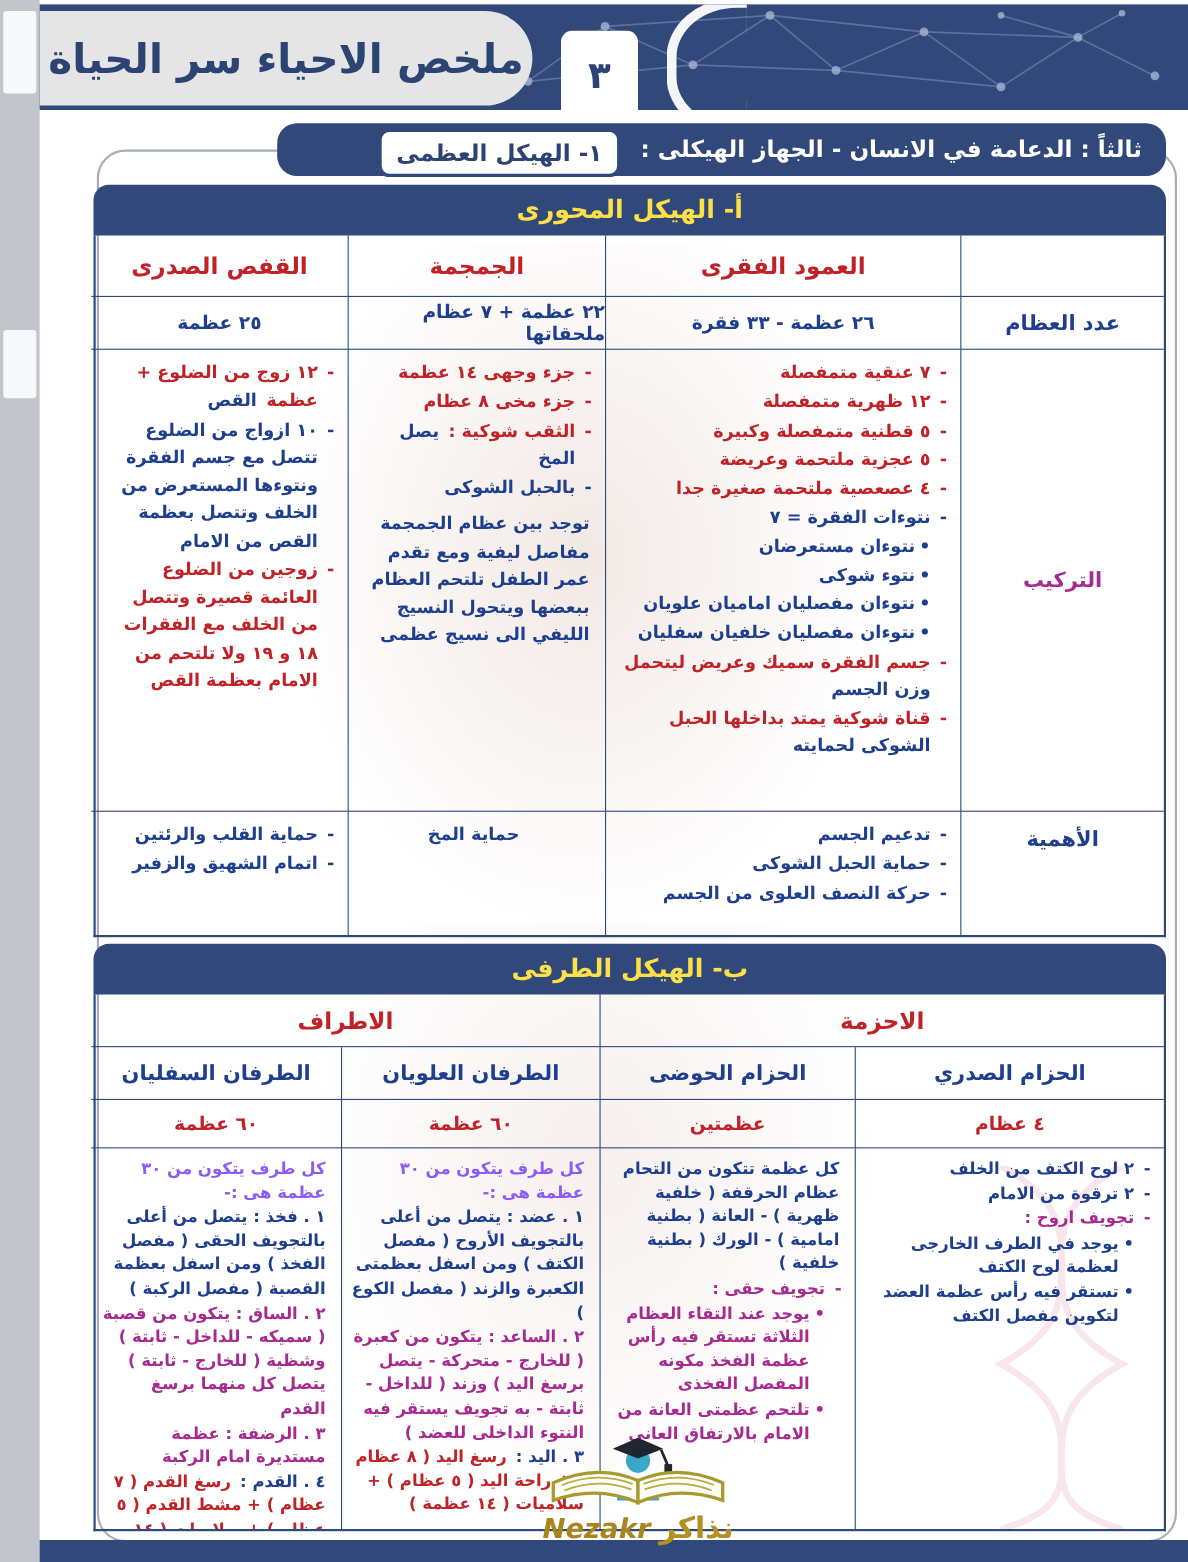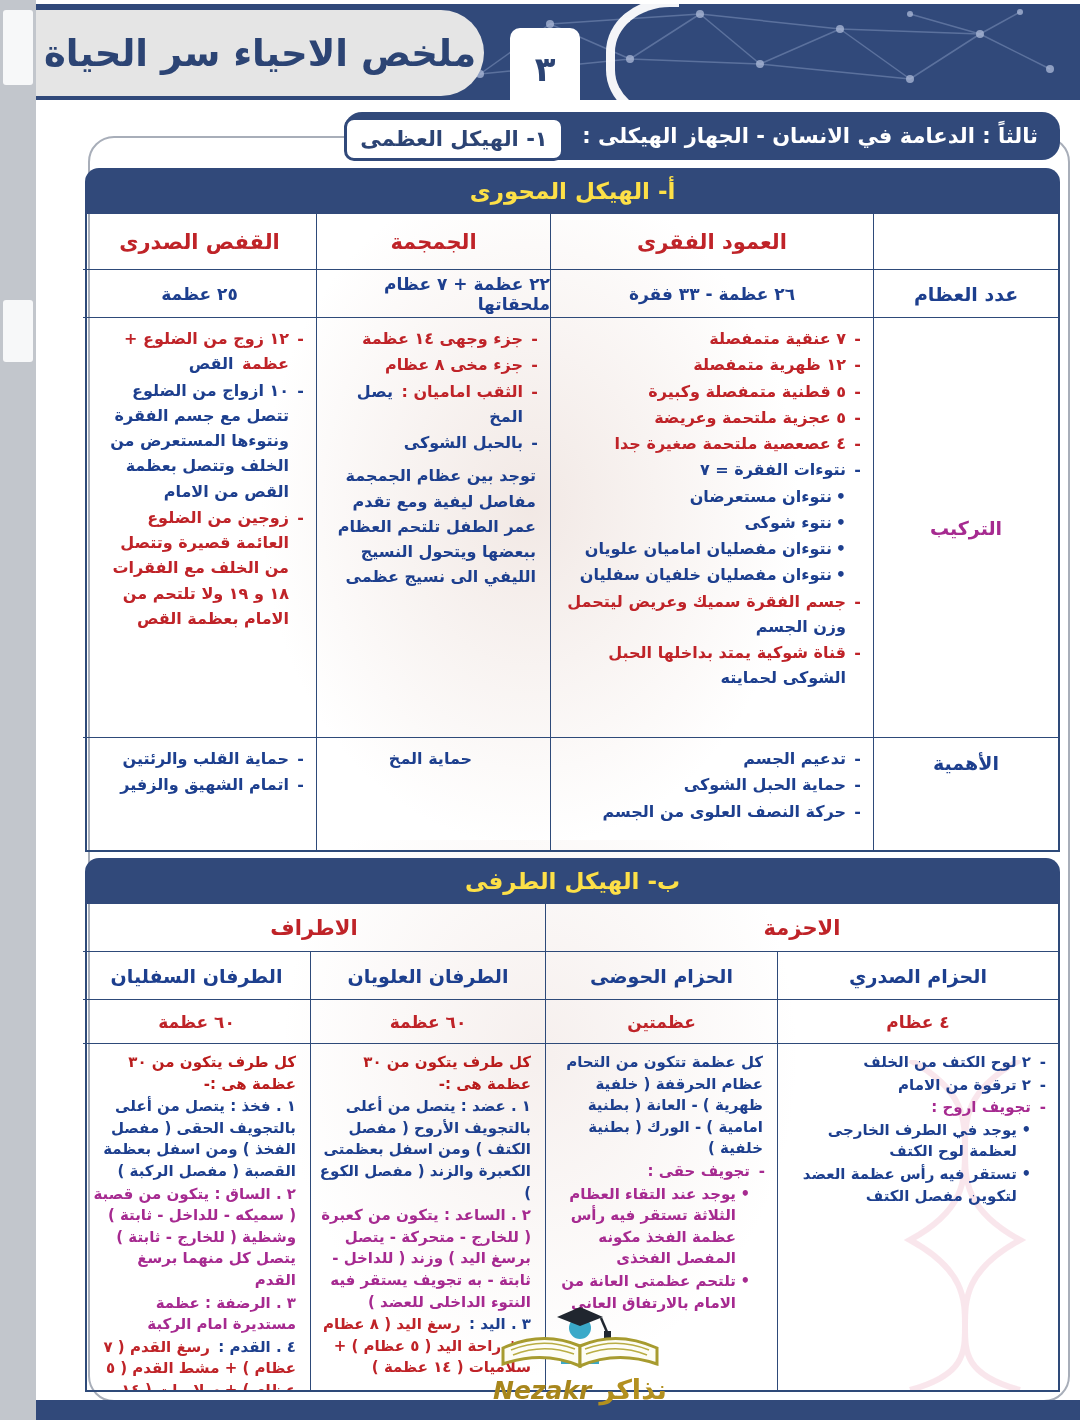--- a/index.html
+++ b/index.html
@@ -25,21 +25,21 @@
   .frame{position:absolute; left:88px; top:136px; width:978px; height:1262px; border:2px solid #a8aeb9; border-radius:26px; background:transparent;}
 
   
   .photo1{position:absolute; left:250px; top:220px; width:560px; height:640px;
     background:radial-gradient(ellipse at 50% 45%, rgba(223,201,192,.42), rgba(223,201,192,0) 68%);}
   .photo2{position:absolute; left:280px; top:840px; width:520px; height:540px;
     background:radial-gradient(ellipse at 50% 40%, rgba(226,206,200,.32), rgba(226,206,200,0) 70%);}
   .dna{position:absolute; left:880px; top:1060px; width:170px; height:330px; opacity:.18;}
 
   
-  .section-pill{position:absolute; right:20px; top:112px; width:716px; height:48px; background:#31497a; border-radius:18px; display:flex; align-items:center; z-index:5;}
+  .section-pill{position:absolute; right:20px; top:112px; width:808px; height:48px; background:#31497a; border-radius:18px; display:flex; align-items:center; z-index:5;}
   .section-pill span{color:#ffffff; font-size:21px; font-weight:bold; padding-right:22px;}
   .section-sub{position:absolute; right:516px; top:117px; width:214px; height:38px; background:#ffffff; border:3px solid #31497a; border-radius:10px; display:flex; align-items:center; justify-content:center; z-index:6;}
   .section-sub span{color:#2c4474; font-size:21px; font-weight:bold;}
 
   
   .tbl{position:absolute; right:20px; width:975px; z-index:3;}
   .tbl-title{height:46px; background:#31497a; border-radius:14px 14px 0 0; display:flex; align-items:center; justify-content:center;}
   .tbl-title span{color:#fde047; font-size:23px; font-weight:bold;}
   .grid{display:grid; direction:rtl; border:2px solid #2e4a79; border-top:none; background:transparent;}
   .grid > div{border-left:1.5px solid #2e4a79; border-bottom:1.5px solid #2e4a79; box-sizing:border-box; overflow:hidden;}
@@ -54,21 +54,21 @@
   .chead{display:flex; align-items:center; justify-content:center;}
   .chead span{color:#bf2328; font-size:21px; font-weight:bold;}
   .shead{display:flex; align-items:center; justify-content:center;}
   .shead span{color:#1d3f8e; font-size:19px; font-weight:bold;}
   .rlabel{display:flex; align-items:center; justify-content:center;}
   .rlabel span{font-size:19px; font-weight:bold;}
   .rlabel.top{align-items:flex-start; padding-top:14px;}
   .countcell{display:flex; align-items:center; justify-content:center;}
   .countcell span{font-size:17px; font-weight:bold;}
 
-  .blue{color:#1d3f8e;} .red{color:#bf2328;} .mag{color:#a62a90;} .green{color:#b91c1c;}
+  .blue{color:#1d3f8e;} .red{color:#bf2328;} .mag{color:#a62a90;} .green{color:#8b5cf6;}
 
   .content{padding:8px 12px 6px 8px; font-weight:bold;}
   .contentA{font-size:16px; line-height:1.58;}
   .contentB{font-size:15px; line-height:1.44;}
   .li{position:relative; padding-right:15px; margin-bottom:1px;}
   .li.dash::before{content:"-"; position:absolute; right:0; top:0;}
   .li.bullet::before{content:"•"; position:absolute; right:3px; top:0;}
   .li.bullet{margin-right:12px; padding-right:17px;}
   .li span{margin-left:3px;}
   .noMark{padding-right:2px;}
@@ -206,21 +206,21 @@
         <div class="li dash red">
           <span class="red">قناة شوكية يمتد بداخلها الحبل</span>
           <span class="blue">الشوكى لحمايته</span>
         </div>
       </div>
 
       <div class="content contentA">
         <div class="li dash red">جزء وجهى  ١٤ عظمة</div>
         <div class="li dash red">جزء مخى  ٨ عظام</div>
         <div class="li dash red">
-          <span class="red">الثقب اماميان :</span>
+          <span class="red">الثقب شوكية :</span>
           <span class="blue">يصل المخ</span>
         </div>
         <div class="li dash blue">بالحبل الشوكى</div>
         <div class="li noMark blue gap-top">توجد بين عظام الجمجمة مفاصل ليفية ومع تقدم عمر الطفل تلتحم العظام ببعضها ويتحول النسيج الليفي الى نسيج عظمى</div>
       </div>
 
       <div class="content contentA cl">
         <div class="li dash red">
           <span class="red">١٢ زوج من الضلوع + عظمة</span>
           <span class="blue">القص</span>

